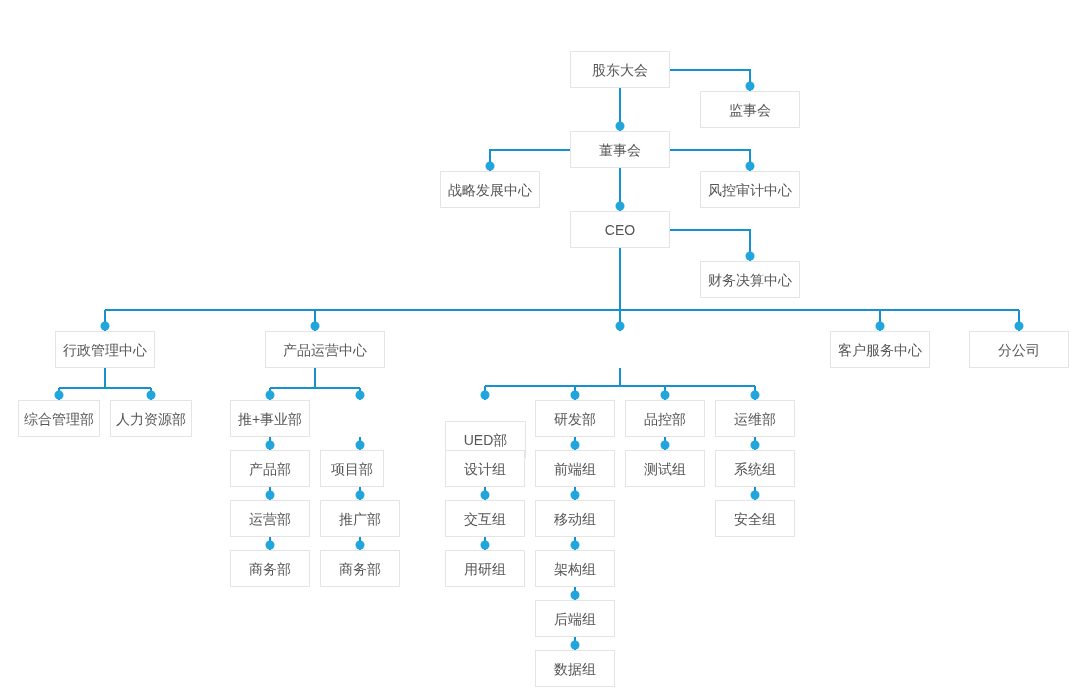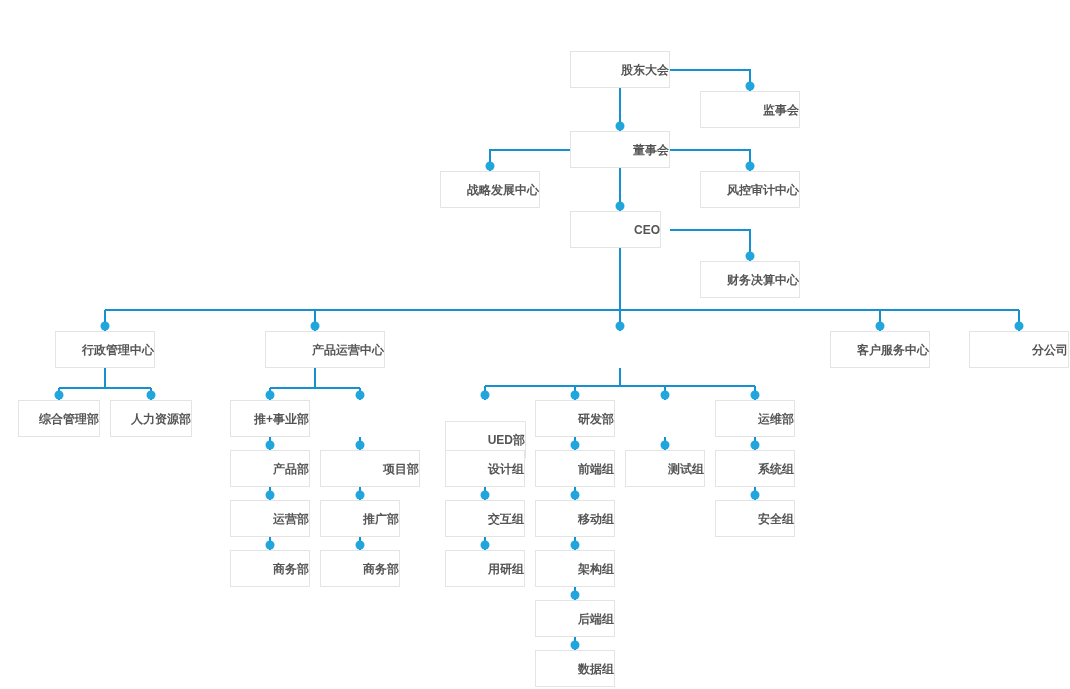--- a/index.html
+++ b/index.html
@@ -18,29 +18,28 @@
     background:var(--canvas-bg);
     overflow:hidden;
   }
   .wires{position:absolute;left:0;top:0;width:1070px;height:689px;}
   .wires path{stroke:var(--line);stroke-width:2;fill:none;}
   .wires circle{fill:var(--dot);stroke:none;}
   .node{
     position:absolute;
     height:37px;
     line-height:37px;
-    text-align:right;
+    text-align:center;
     background:var(--node-bg);
     border:1px solid var(--node-border);
     color:var(--node-text);
-    font-size:12px;
+    font-size:14px;
     box-sizing:border-box;
     white-space:nowrap;
     cursor:default;
-    font-weight:bold;
   }
 </style>
 </head>
 <body>
 
 <div class="canvas">
 
   <svg class="wires" viewBox="0 0 1070 689" xmlns="http://www.w3.org/2000/svg">
     <g>
 
@@ -131,34 +130,35 @@
       <circle cx="575" cy="595" r="4.5"></circle>
       <circle cx="575" cy="645" r="4.5"></circle>
     </g>
   </svg>
 
   <div class="node" style="left:570px;top:51px;width:100px">股东大会</div>
   <div class="node" style="left:700px;top:91px;width:100px">监事会</div>
   <div class="node" style="left:570px;top:131px;width:100px">董事会</div>
   <div class="node" style="left:440px;top:171px;width:100px">战略发展中心</div>
   <div class="node" style="left:700px;top:171px;width:100px">风控审计中心</div>
-  <div class="node" style="left:570px;top:211px;width:91px">CEO</div>
+  <div class="node" style="left:570px;top:211px;width:100px">CEO</div>
   <div class="node" style="left:700px;top:261px;width:100px">财务决算中心</div>
   <div class="node" style="left:55px;top:331px;width:100px">行政管理中心</div>
   <div class="node" style="left:265px;top:331px;width:120px">产品运营中心</div>
   <div class="node" style="left:830px;top:331px;width:100px">客户服务中心</div>
   <div class="node" style="left:18px;top:400px;width:82px">综合管理部</div>
   <div class="node" style="left:969px;top:331px;width:100px">分公司</div>
   <div class="node" style="left:110px;top:400px;width:82px">人力资源部</div>
   <div class="node" style="left:230px;top:400px;width:80px">推+事业部</div>
   <div class="node" style="left:445px;top:421px;width:81px">UED部</div>
   <div class="node" style="left:535px;top:400px;width:80px">研发部</div>
+  <div class="node" style="left:625px;top:400px;width:80px">品控部</div>
   <div class="node" style="left:715px;top:400px;width:80px">运维部</div>
   <div class="node" style="left:230px;top:450px;width:80px">产品部</div>
-  <div class="node" style="left:320px;top:450px;width:100px">项目部</div>
+  <div class="node" style="left:320px;top:450px;width:64px">项目部</div>
   <div class="node" style="left:445px;top:450px;width:80px">设计组</div>
   <div class="node" style="left:535px;top:450px;width:80px">前端组</div>
   <div class="node" style="left:625px;top:450px;width:80px">测试组</div>
   <div class="node" style="left:715px;top:450px;width:80px">系统组</div>
   <div class="node" style="left:230px;top:500px;width:80px">运营部</div>
   <div class="node" style="left:320px;top:500px;width:80px">推广部</div>
   <div class="node" style="left:445px;top:500px;width:80px">交互组</div>
   <div class="node" style="left:535px;top:500px;width:80px">移动组</div>
   <div class="node" style="left:715px;top:500px;width:80px">安全组</div>
   <div class="node" style="left:230px;top:550px;width:80px">商务部</div>

